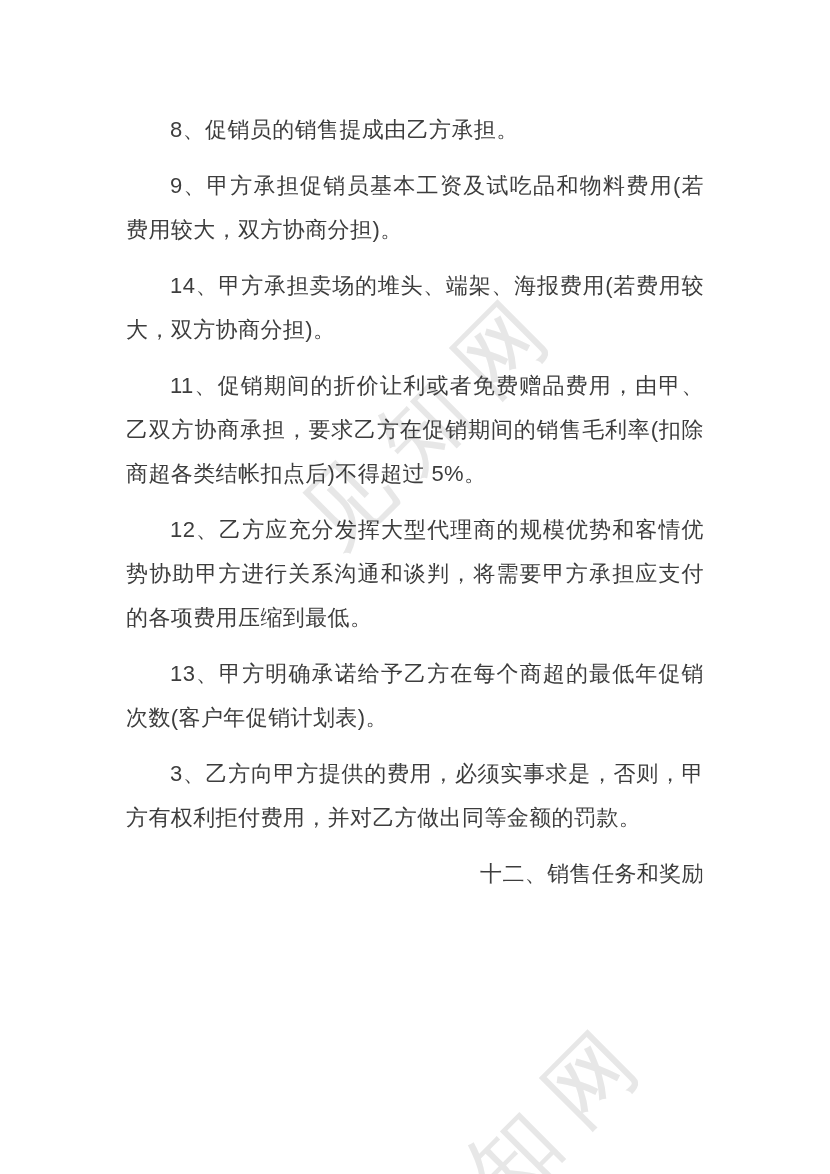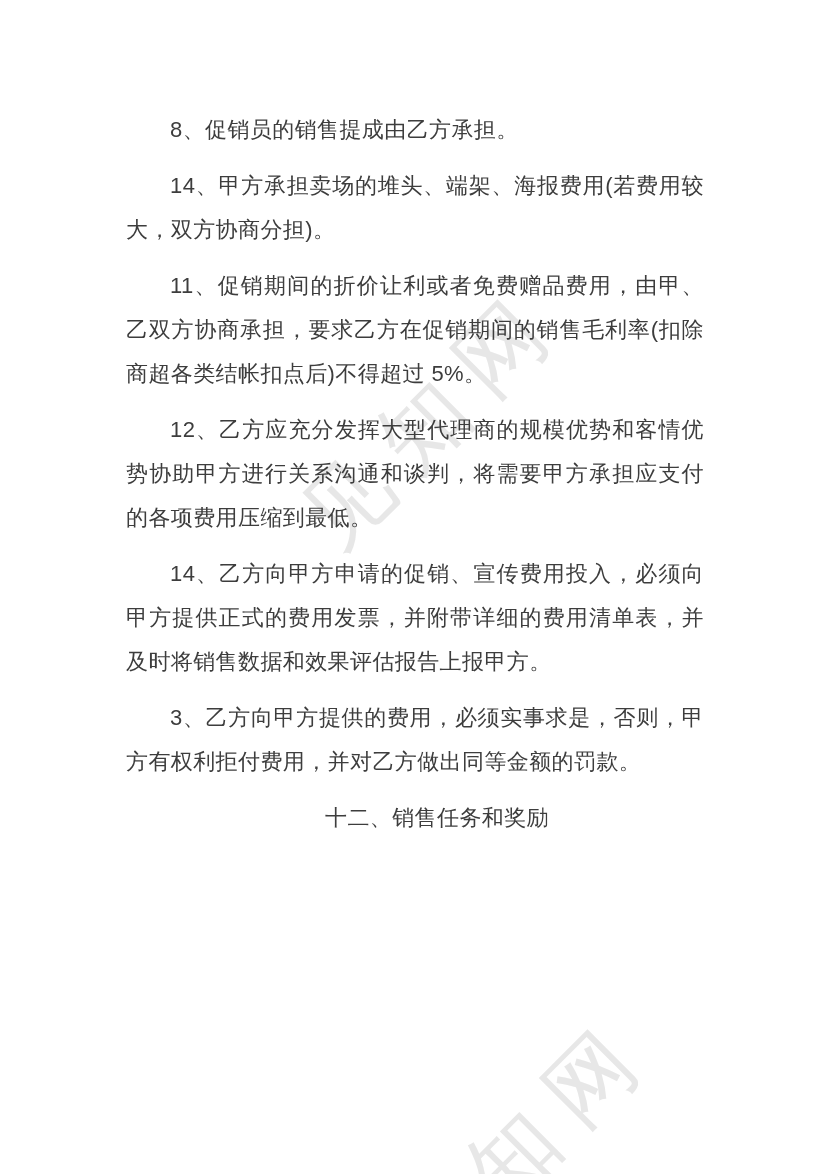--- a/index.html
+++ b/index.html
@@ -25,21 +25,21 @@
   .doc p {
     margin: 12px;
     font-size: 22px;
     line-height: 44px;
     text-indent: 44px;
     text-align: justify;
     letter-spacing: 0.4px;
     word-break: break-all;
   }
   .doc p.heading {
-    text-align: center;
+    text-align: right;
   }
   .watermark {
     position: absolute;
     z-index: 1;
     font-size: 86px;
     color: rgba(175, 175, 175, 0.30);
     transform: rotate(-45deg);
     letter-spacing: 22px;
     white-space: nowrap;
     pointer-events: none;
@@ -56,19 +56,20 @@
 </style>
 </head>
 <body>
 
 <div class="watermark wm-center">见知网</div>
 
 <div class="watermark wm-bottom">见知网</div>
 
 <div class="doc" id="doc">
     <p class="clause">8、促销员的销售提成由乙方承担。</p>
+    <p class="clause">9、甲方承担促销员基本工资及试吃品和物料费用(若费用较大，双方协商分担)。</p>
     <p class="clause">14、甲方承担卖场的堆头、端架、海报费用(若费用较大，双方协商分担)。</p>
     <p class="clause">11、促销期间的折价让利或者免费赠品费用，由甲、乙双方协商承担，要求乙方在促销期间的销售毛利率(扣除商超各类结帐扣点后)不得超过 5%。</p>
     <p class="clause">12、乙方应充分发挥大型代理商的规模优势和客情优势协助甲方进行关系沟通和谈判，将需要甲方承担应支付的各项费用压缩到最低。</p>
-    <p class="clause">14、乙方向甲方申请的促销、宣传费用投入，必须向甲方提供正式的费用发票，并附带详细的费用清单表，并及时将销售数据和效果评估报告上报甲方。</p>
+    <p class="clause">13、甲方明确承诺给予乙方在每个商超的最低年促销次数(客户年促销计划表)。</p>
     <p class="clause">3、乙方向甲方提供的费用，必须实事求是，否则，甲方有权利拒付费用，并对乙方做出同等金额的罚款。</p>
     <p class="heading">十二、销售任务和奖励</p>
   </div>
 
 </body></html>

